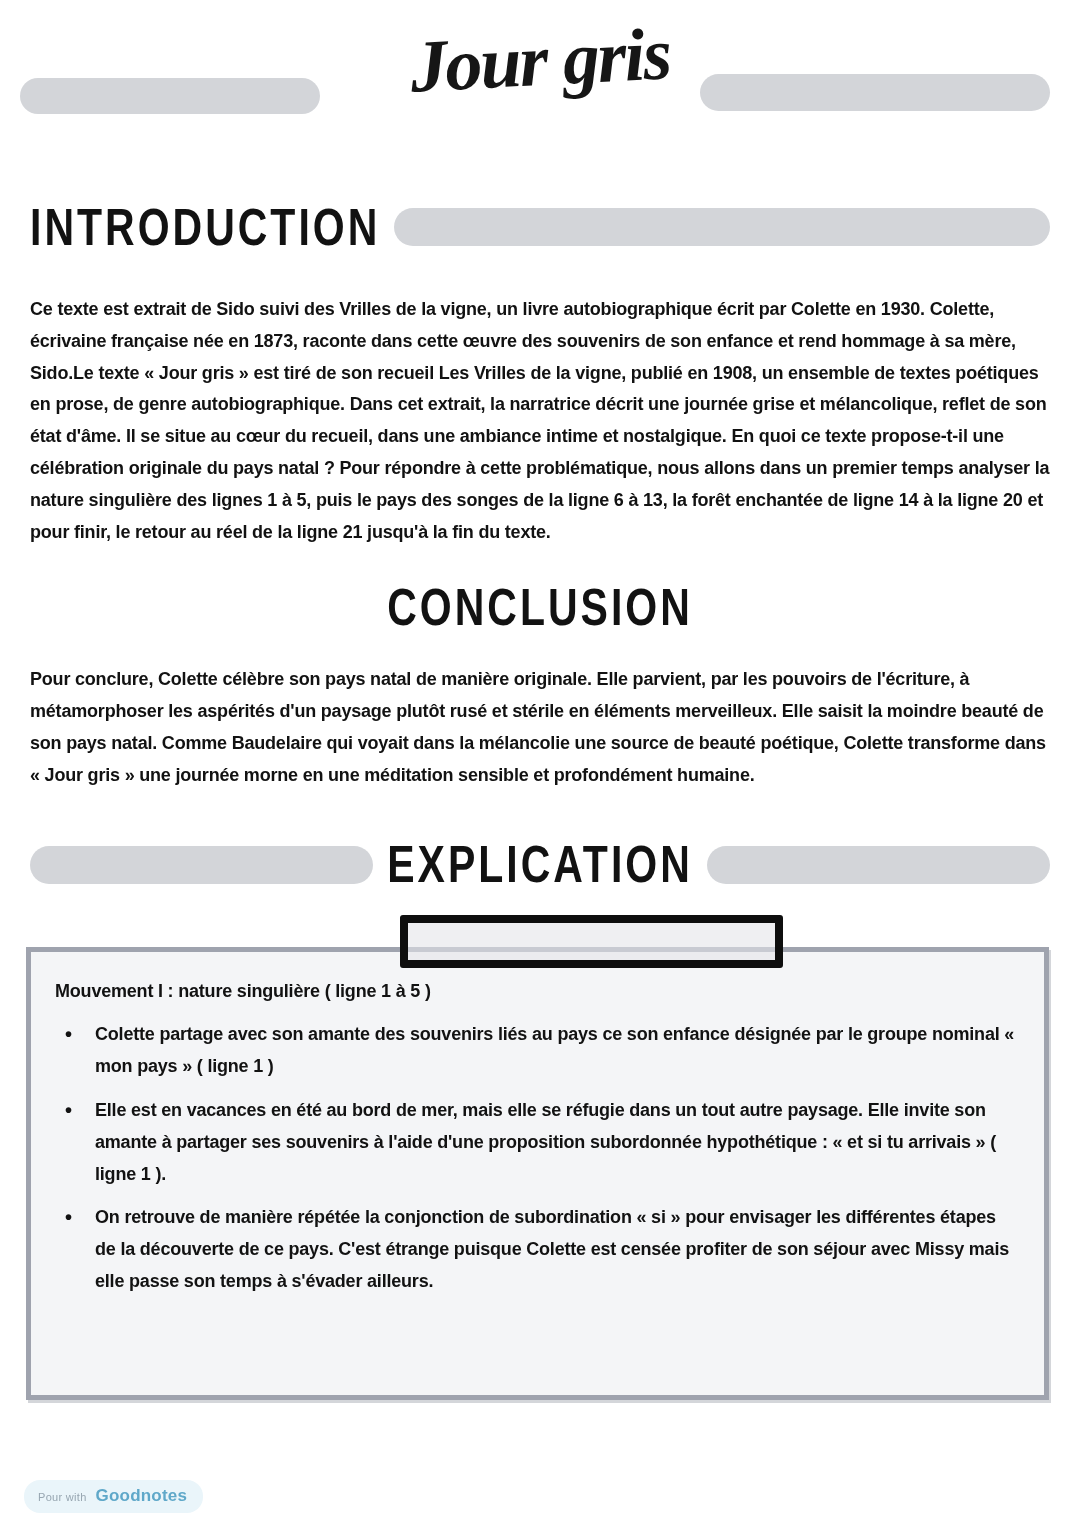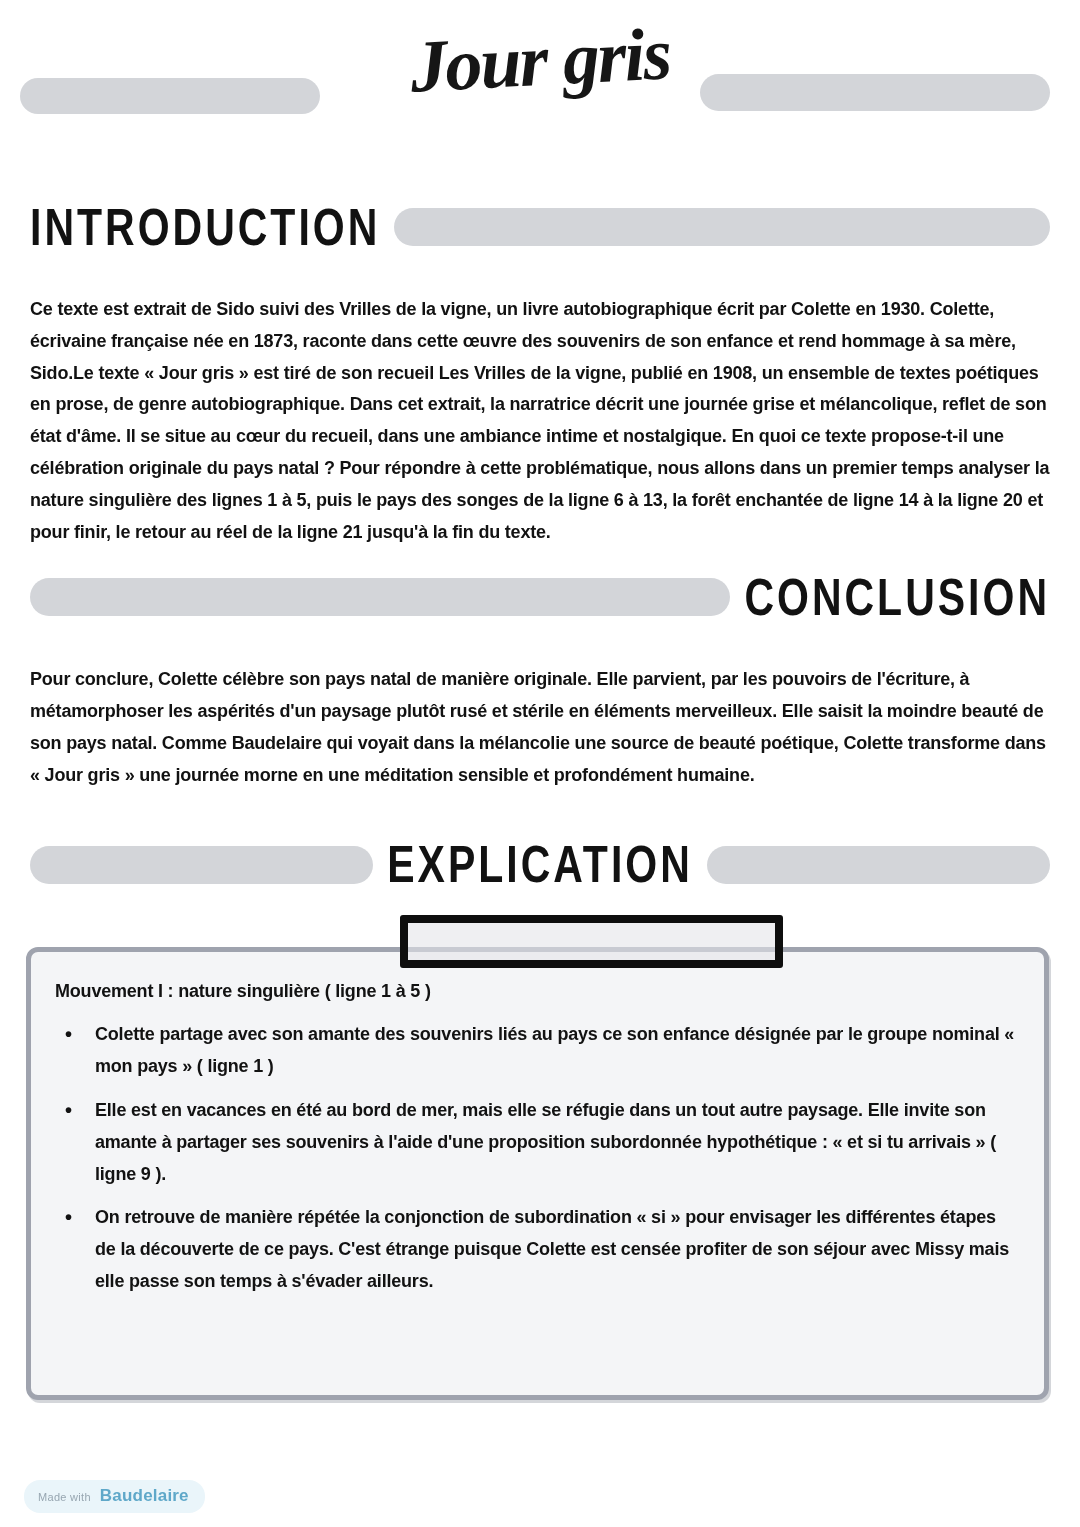--- a/index.html
+++ b/index.html
@@ -53,21 +53,21 @@
     display: inline-block;
     font-weight: 700;
     font-size: 41px;
     letter-spacing: 3px;
     transform: scaleY(1.28);
     transform-origin: center;
     white-space: nowrap;
     color: #121212;
   }
   .row-intro        { margin-top: 28px; height: 54px; }
-  .row-conclusion   { margin-top: 22px; height: 54px; }
+  .row-conclusion   { margin-top: 22px; height: 54px; flex-direction: column; }
   .row-explication  { margin-top: 46px; height: 54px; justify-content: flex-end; }
 
   
   .hand-text {
     font-size: 18px;
     font-weight: 700;
     letter-spacing: -0.2px;
     line-height: 31.8px;
     color: #121212;
   }
@@ -85,21 +85,21 @@
     background: rgba(228, 229, 233, 0.6);
   }
 
   
   .expl-box {
     position: relative;
     z-index: 1;
     margin: 0 31px 0 26px;
     height: 453px;
     border: 5px solid #9fa3ae;
-    border-radius: 12px;
+    border-radius: 0;
     background: #f4f5f7;
     box-shadow: 2px 3px 0 rgba(159,163,174,0.45);
     padding: 24px 28px 20px 24px;
     overflow: hidden;
   }
   .expl-box .movement-title { margin-bottom: 6px; }
   .expl-list { list-style: none; }
   .expl-list li {
     position: relative;
     padding-left: 40px;
@@ -156,23 +156,23 @@
     <span class="hand-heading">EXPLICATION</span>
     <div class="hbar"></div>
   </div>
 
   <div class="black-rect"></div>
 
   <div class="expl-box">
     <div class="hand-text movement-title">Mouvement I : nature singulière ( ligne 1 à 5 )</div>
     <ul class="expl-list">
       <li class="hand-text">Colette partage avec son amante des souvenirs liés au pays ce son enfance désignée par le groupe nominal « mon pays » ( ligne 1 )</li>
-      <li class="hand-text">Elle est en vacances en été au bord de mer, mais elle se réfugie dans un tout autre paysage. Elle invite son amante à partager ses souvenirs à l'aide d'une proposition subordonnée hypothétique : « et si tu arrivais » ( ligne 9 ).</li>
+      <li class="hand-text">Elle est en vacances en été au bord de mer, mais elle se réfugie dans un tout autre paysage. Elle invite son amante à partager ses souvenirs à l'aide d'une proposition subordonnée hypothétique : « et si tu arrivais » ( ligne 1 ).</li>
       <li class="hand-text">On retrouve de manière répétée la conjonction de subordination « si » pour envisager les différentes étapes de la découverte de ce pays. C'est étrange puisque Colette est censée profiter de son séjour avec Missy mais elle passe son temps à s'évader ailleurs.</li>
     </ul>
   </div>
 
   <div class="badge">
-    <span class="made-with">Made with</span>
-    <span class="brand">Baudelaire</span>
+    <span class="made-with">Pour with</span>
+    <span class="brand">Goodnotes</span>
   </div>
 
 </div>
 
 </body></html>

